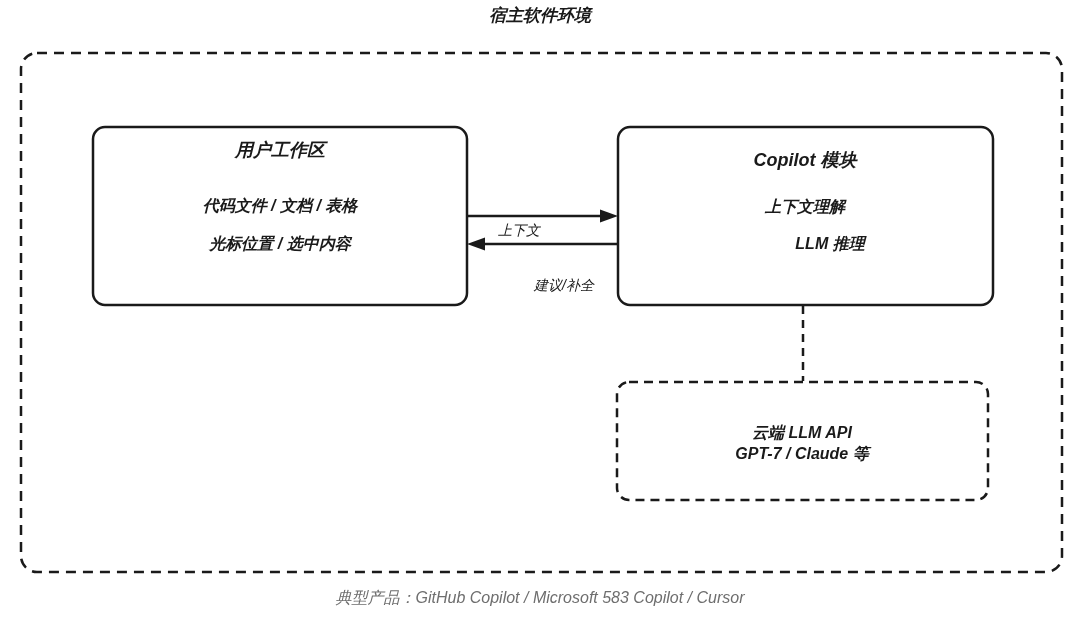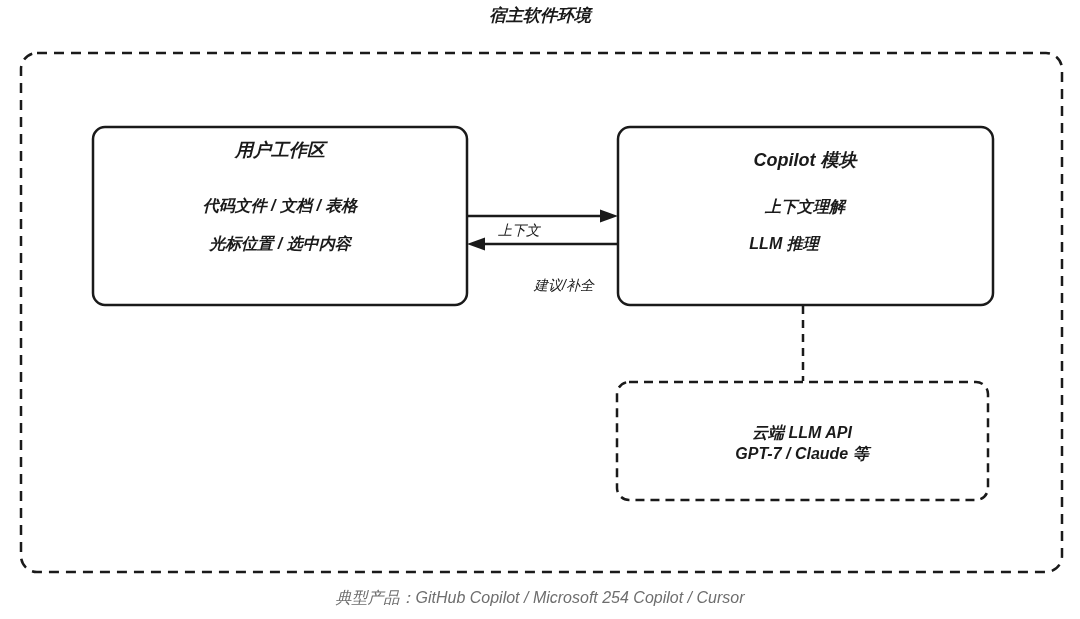--- a/index.html
+++ b/index.html
@@ -33,21 +33,21 @@
   .edge-label   { font-size: 14px; font-weight: 500; }
   .caption      { font-size: 16px; font-weight: 400; color: var(--caption-color, #6e6e6e); }
 
   
   .pos-title        { left: 540px; top: 6px;   }
   .pos-ws-title     { left: 280px; top: 140px; text-align: center; }
   .pos-ws-l0        { left: 280px; top: 196px; }
   .pos-ws-l1        { left: 280px; top: 234px; }
   .pos-cp-title     { left: 805px; top: 150px; text-align: center; }
   .pos-cp-l0        { left: 805px; top: 197px; }
-  .pos-cp-l1        { left: 784px; top: 234px; }
+  .pos-cp-l1        { left: 830px; top: 234px; }
   .pos-edge-ctx     { left: 519px; top: 179px; margin-top: 43px; }
   .pos-edge-sug     { left: 564px; top: 261px; margin-top: 16px; }
   .pos-llm-l0       { left: 802px; top: 408px; margin-top: 15px; }
   .pos-llm-l1       { left: 802px; top: 444px; }
   .pos-caption      { left: 540px; top: 588px; }
 </style>
 </head>
 <body>
 
 <div class="canvas">
@@ -84,15 +84,15 @@
   <div class="txt node-title pos-cp-title">Copilot 模块</div>
   <div class="txt node-line pos-cp-l0">上下文理解</div>
   <div class="txt node-line pos-cp-l1">LLM 推理</div>
 
   <div class="txt edge-label pos-edge-ctx">上下文</div>
   <div class="txt edge-label pos-edge-sug">建议/补全</div>
 
   <div class="txt node-line pos-llm-l0">云端 LLM API</div>
   <div class="txt node-line pos-llm-l1">GPT-7 / Claude 等</div>
 
-  <div class="txt caption pos-caption">典型产品：GitHub Copilot / Microsoft 254 Copilot / Cursor</div>
+  <div class="txt caption pos-caption">典型产品：GitHub Copilot / Microsoft 583 Copilot / Cursor</div>
 
 </div>
 
 </body></html>

